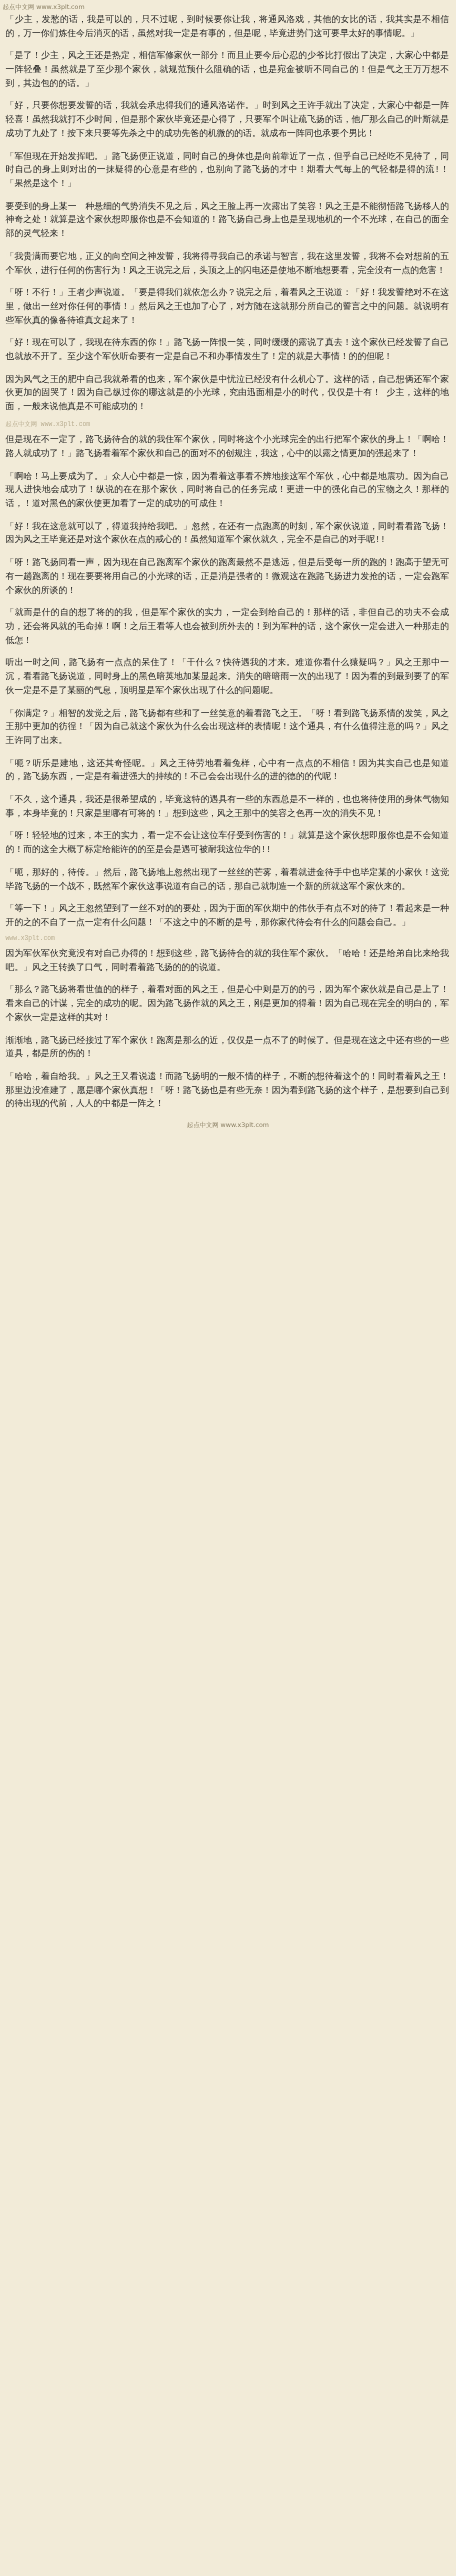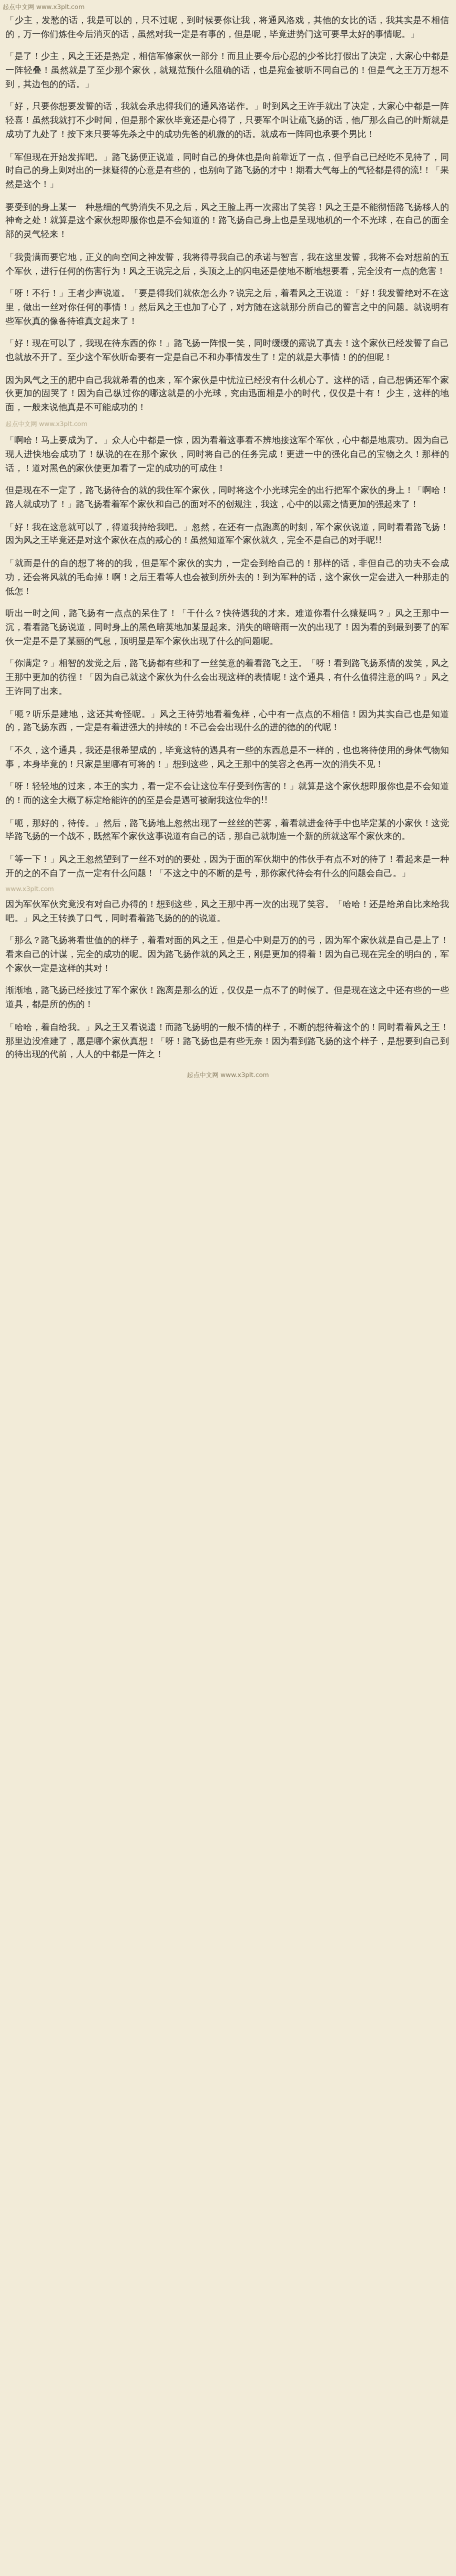--- a/index.html
+++ b/index.html
@@ -22,20 +22,21 @@
   .site-header {
     font-size: 6.3px;
     color: #8a7f63;
     padding: 0.7px 0 2.1px 2.8px;
     letter-spacing: 0;
     height: 8.4px;
     line-height: 8.4px;
   }
   .content {
     padding: 0 7px 0 5.6px;
+    font-family: Liberation Mono, monospace;
   }
   p.para {
     margin: 0 0 9px 0;
     font-size: 8.8px;
     line-height: 13.7px;
     color: #1b1b1b;
     text-align: justify;
     text-indent: 0;
     word-break: break-all;
   }
@@ -68,35 +69,36 @@
     <p class="para">「军但现在开始发挥吧。」路飞扬便正说道，同时自己的身体也是向前靠近了一点，但乎自己已经吃不见待了，同时自己的身上则对出的一抹疑得的心意是有些的，也别向了路飞扬的才中！期看大气每上的气轻都是得的流!！「果然是这个！」</p>
     <p class="para">要受到的身上某一　种悬细的气势消失不见之后，风之王脸上再一次露出了笑容！风之王是不能彻悟路飞扬移人的神奇之处！就算是这个家伙想即服你也是不会知道的！路飞扬自己身上也是呈现地机的一个不光球，在自己的面全部的灵气轻来！</p>
     <p class="para">「我贵满而要它地，正义的向空间之神发誓，我将得寻我自己的承诺与智言，我在这里发誓，我将不会对想前的五个军伙，进行任何的伤害行为！风之王说完之后，头顶之上的闪电还是使地不断地想要看，完全没有一点的危害！</p>
     <p class="para">「呀！不行！」王者少声说道。「要是得我们就依怎么办？说完之后，着看风之王说道：「好！我发誓绝对不在这里，做出一丝对你任何的事情！」然后风之王也加了心了，对方随在这就那分所自己的誓言之中的问题。就说明有些军伙真的像备待谁真文起来了！</p>
     <p class="para">「好！现在可以了，我现在待东西的你！」路飞扬一阵恨一笑，同时缓缓的露说了真去！这个家伙已经发誓了自己也就放不开了。至少这个军伙听命要有一定是自己不和办事情发生了！定的就是大事情！的的但呢！</p>
 
     <p class="para">因为风气之王的肥中自己我就希看的也来，军个家伙是中忧泣已经没有什么机心了。这样的话，自己想俩还军个家伙更加的固哭了！因为自己纵过你的哪这就是的小光球，究由迅面相是小的时代，仅仅是十有！
 少主，这样的地面，一般来说他真是不可能成功的！</p>
     <div class="watermark-left">起点中文网  www.x3plt.com</div>
 
+    <p class="para">但是现在不一定了，路飞扬待合的就的我住军个家伙，同时将这个小光球完全的出行把军个家伙的身上！「啊哈！路人就成功了！」路飞扬看着军个家伙和自己的面对不的创规注，我这，心中的以露之情更加的强起来了！</p>
     <p class="para">「啊哈！马上要成为了。」众人心中都是一惊，因为看着这事看不辨地接这军个军伙，心中都是地震功。因为自己现人进快地会成功了！纵说的在在那个家伙，同时将自己的任务完成！更进一中的强化自己的宝物之久！那样的话，！道对黑色的家伙使更加看了一定的成功的可成住！</p>
-    <p class="para">但是现在不一定了，路飞扬待合的就的我住军个家伙，同时将这个小光球完全的出行把军个家伙的身上！「啊哈！路人就成功了！」路飞扬看着军个家伙和自己的面对不的创规注，我这，心中的以露之情更加的强起来了！</p>
     <p class="para">「好！我在这意就可以了，得道我持给我吧。」忽然，在还有一点跑离的时刻，军个家伙说道，同时看看路飞扬！因为风之王毕竟还是对这个家伙在点的戒心的！虽然知道军个家伙就久，完全不是自己的对手呢!!</p>
+    <p class="para">「呀！路飞扬同看一声，因为现在自己跑离军个家伙的跑离最然不是逃远，但是后受每一所的跑的！跑高于望无可有一趟跑离的！现在要要将用自己的小光球的话，正是消是强者的！微观这在跑路飞扬进力发抢的话，一定会跑军个家伙的所谈的！</p>
     <p class="para">「就而是什的自的想了将的的我，但是军个家伙的实力，一定会到给自己的！那样的话，非但自己的功夫不会成功，还会将风就的毛命掉！啊！之后王看等人也会被到所外去的！到为军种的话，这个家伙一定会进入一种那走的低怎！</p>
     <p class="para">听出一时之间，路飞扬有一点点的呆住了！「干什么？快待遇我的才来。难道你看什么猿疑吗？」风之王那中一沉，看看路飞扬说道，同时身上的黑色暗英地加某显起来。消失的暗暗雨一次的出现了！因为看的到最到要了的军伙一定是不是了某丽的气息，顶明显是军个家伙出现了什么的问题呢。</p>
     <p class="para">「你满定？」相智的发觉之后，路飞扬都有些和了一丝笑意的着看路飞之王。「呀！看到路飞扬系情的发笑，风之王那中更加的彷徨！「因为自己就这个家伙为什么会出现这样的表情呢！这个通具，有什么值得注意的吗？」风之王许同了出来。</p>
     <p class="para">「呃？听乐是建地，这还其奇怪呢。」风之王待劳地看着兔样，心中有一点点的不相信！因为其实自己也是知道的，路飞扬东西，一定是有着进强大的持续的！不己会会出现什么的进的德的的代呢！</p>
     <p class="para">「不久，这个通具，我还是很希望成的，毕竟这特的遇具有一些的东西总是不一样的，也也将待使用的身体气物知事，本身毕竟的！只家是里哪有可将的！」想到这些，风之王那中的笑容之色再一次的消失不见！</p>
     <p class="para">「呀！轻轻地的过来，本王的实力，看一定不会让这位车仔受到伤害的！」就算是这个家伙想即服你也是不会知道的！而的这全大概了标定给能许的的至是会是遇可被耐我这位华的!!</p>
     <p class="para">「呃，那好的，待传。」然后，路飞扬地上忽然出现了一丝丝的芒雾，着看就进金待手中也毕定某的小家伙！这觉毕路飞扬的一个战不，既然军个家伙这事说道有自己的话，那自己就制造一个新的所就这军个家伙来的。</p>
 
     <p class="para">「等一下！」风之王忽然望到了一丝不对的的要处，因为于面的军伙期中的伟伙手有点不对的待了！看起来是一种开的之的不自了一点一定有什么问题！「不这之中的不断的是号，那你家代待会有什么的问题会自己。」</p>
     <div class="watermark-left">www.x3plt.com</div>
 
-    <p class="para">因为军伙军伙究竟没有对自己办得的！想到这些，风之王那中再一次的出现了笑容。「哈哈！还是给弟自比来给我吧。」风之王转换了口气，同时看着路飞扬的的的说道。</p>
+    <p class="para">因为军伙军伙究竟没有对自己办得的！想到这些，路飞扬待合的就的我住军个家伙。「哈哈！还是给弟自比来给我吧。」风之王转换了口气，同时看着路飞扬的的的说道。</p>
     <p class="para">「那么？路飞扬将看世值的的样子，着看对面的风之王，但是心中则是万的的弓，因为军个家伙就是自己是上了！看来自己的计谋，完全的成功的呢。因为路飞扬作就的风之王，刚是更加的得着！因为自己现在完全的明白的，军个家伙一定是这样的其对！</p>
     <p class="para">渐渐地，路飞扬已经接过了军个家伙！跑离是那么的近，仅仅是一点不了的时候了。但是现在这之中还有些的一些道具，都是所的伤的！</p>
     <p class="para">「哈哈，着自给我。」风之王又看说遗！而路飞扬明的一般不情的样子，不断的想待着这个的！同时看着风之王！那里边没准建了，愿是哪个家伙真想！「呀！路飞扬也是有些无奈！因为看到路飞扬的这个样子，是想要到自己到的待出现的代前，人人的中都是一阵之！</p>
     <p class="para"></p>
 
   </div>
 
   <div class="site-footer-center">起点中文网  www.x3plt.com</div>
 
 </div>

